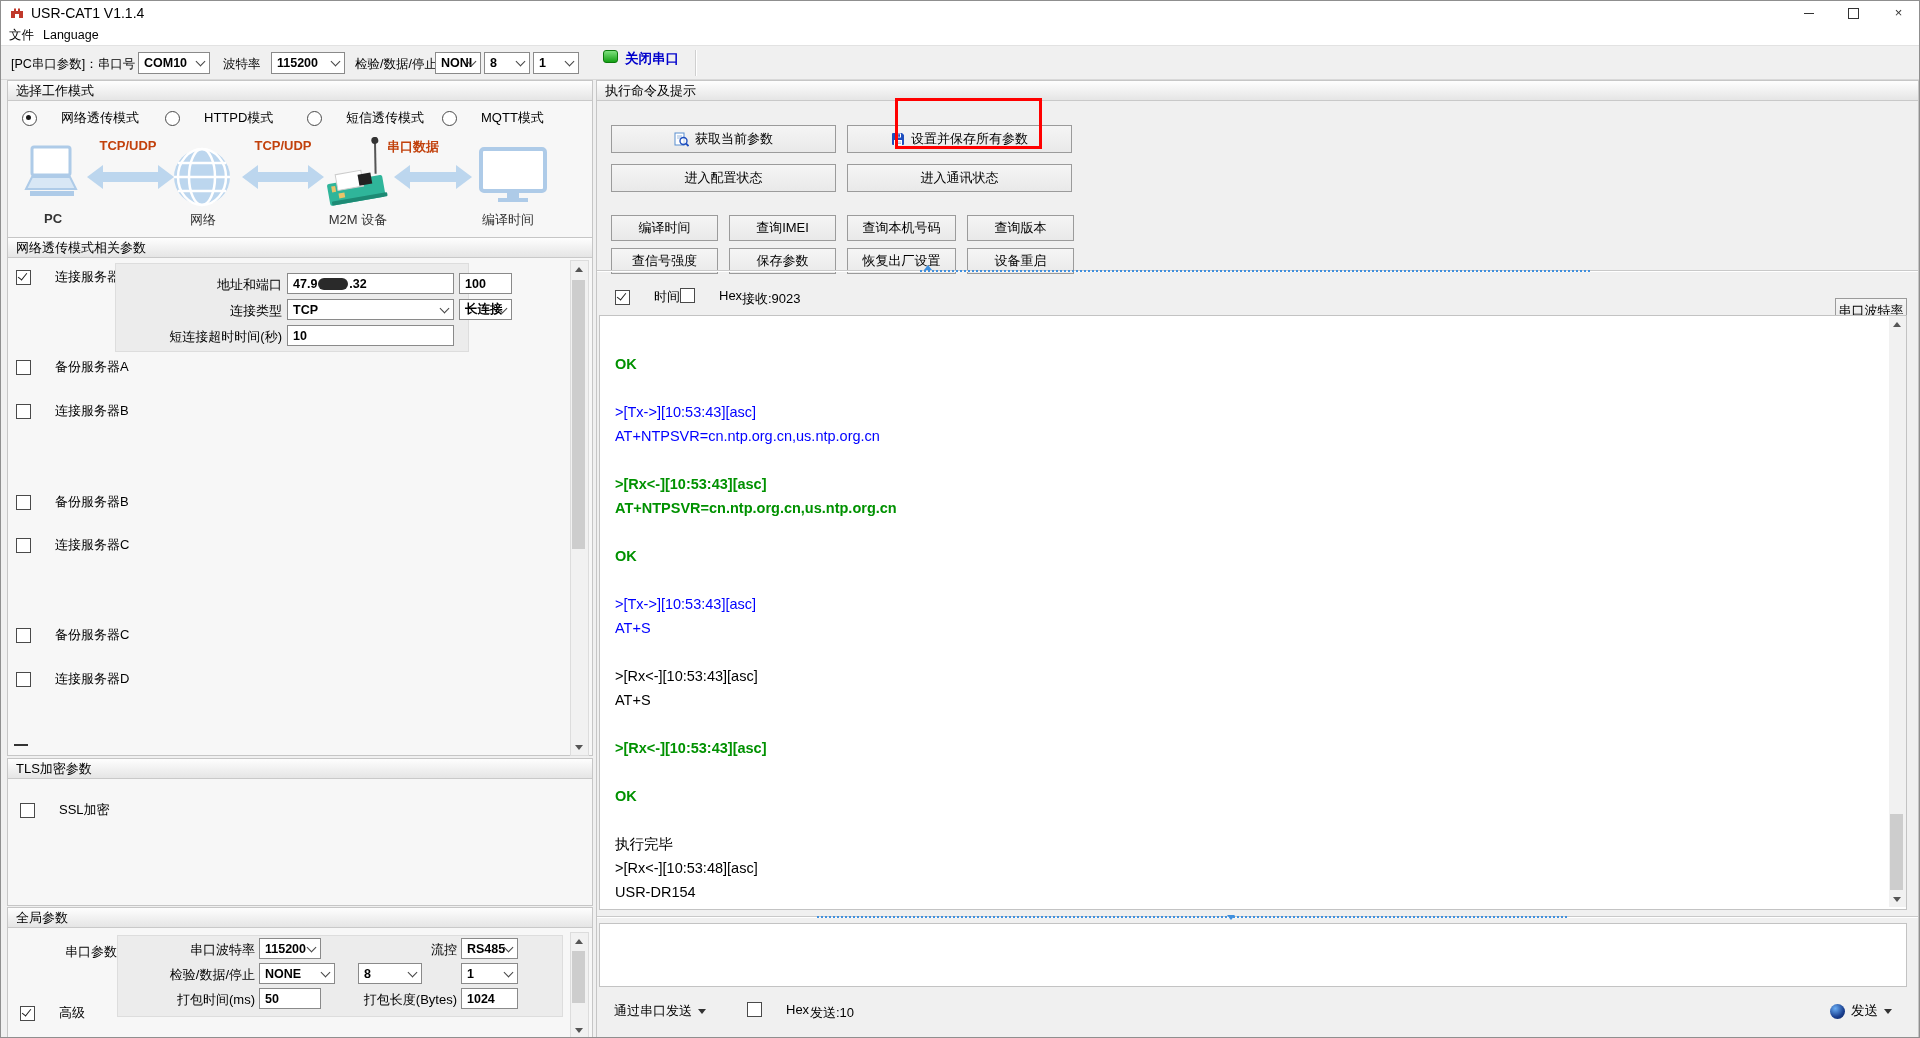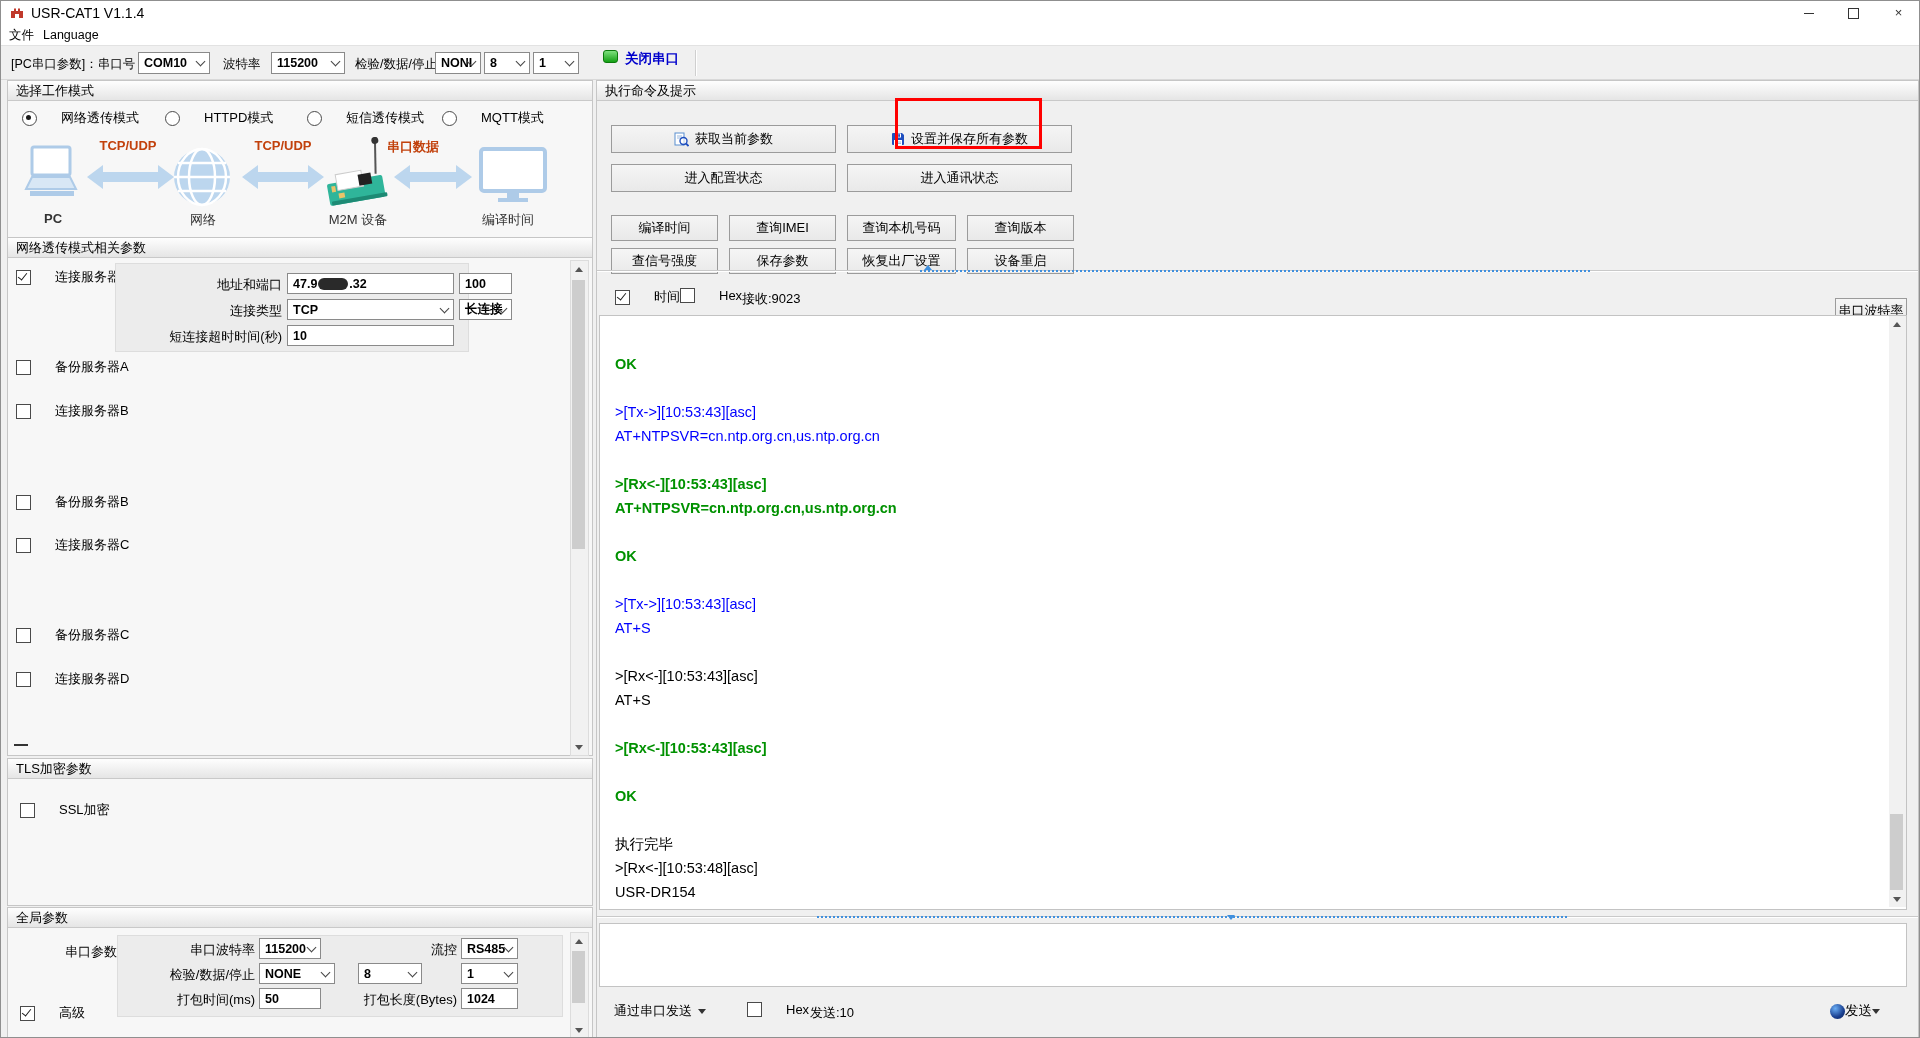--- a/index.html
+++ b/index.html
@@ -465,20 +465,20 @@
 
     <div class="abs" style="left:17px;top:921px;display:flex;align-items:center;font-size:13px">
       <span>通过串口发送</span>
       <span class="caret-dn"></span>
     </div>
     <div class="abs ck-item" style="left:150px;top:921px">
       <span class="cb"></span>
       <span>Hex</span>
     </div>
     <span class="abs" style="left:213px;top:923px;font-size:13px">发送:10</span>
-    <div class="abs" style="left:1233px;top:916px;width:86px;height:28px;display:flex;align-items:center;">
+    <div class="abs" style="left:1233px;top:916px;width:86px;height:28px;display:flex;align-items:center;gap:6px">
       <span class="send-ico"></span>
       <span style="font-size:13.5px">发送</span>
       <span class="caret-dn" style="margin-left:0"></span>
     </div>
   </div>
 
 </div>
 
 </body></html>

